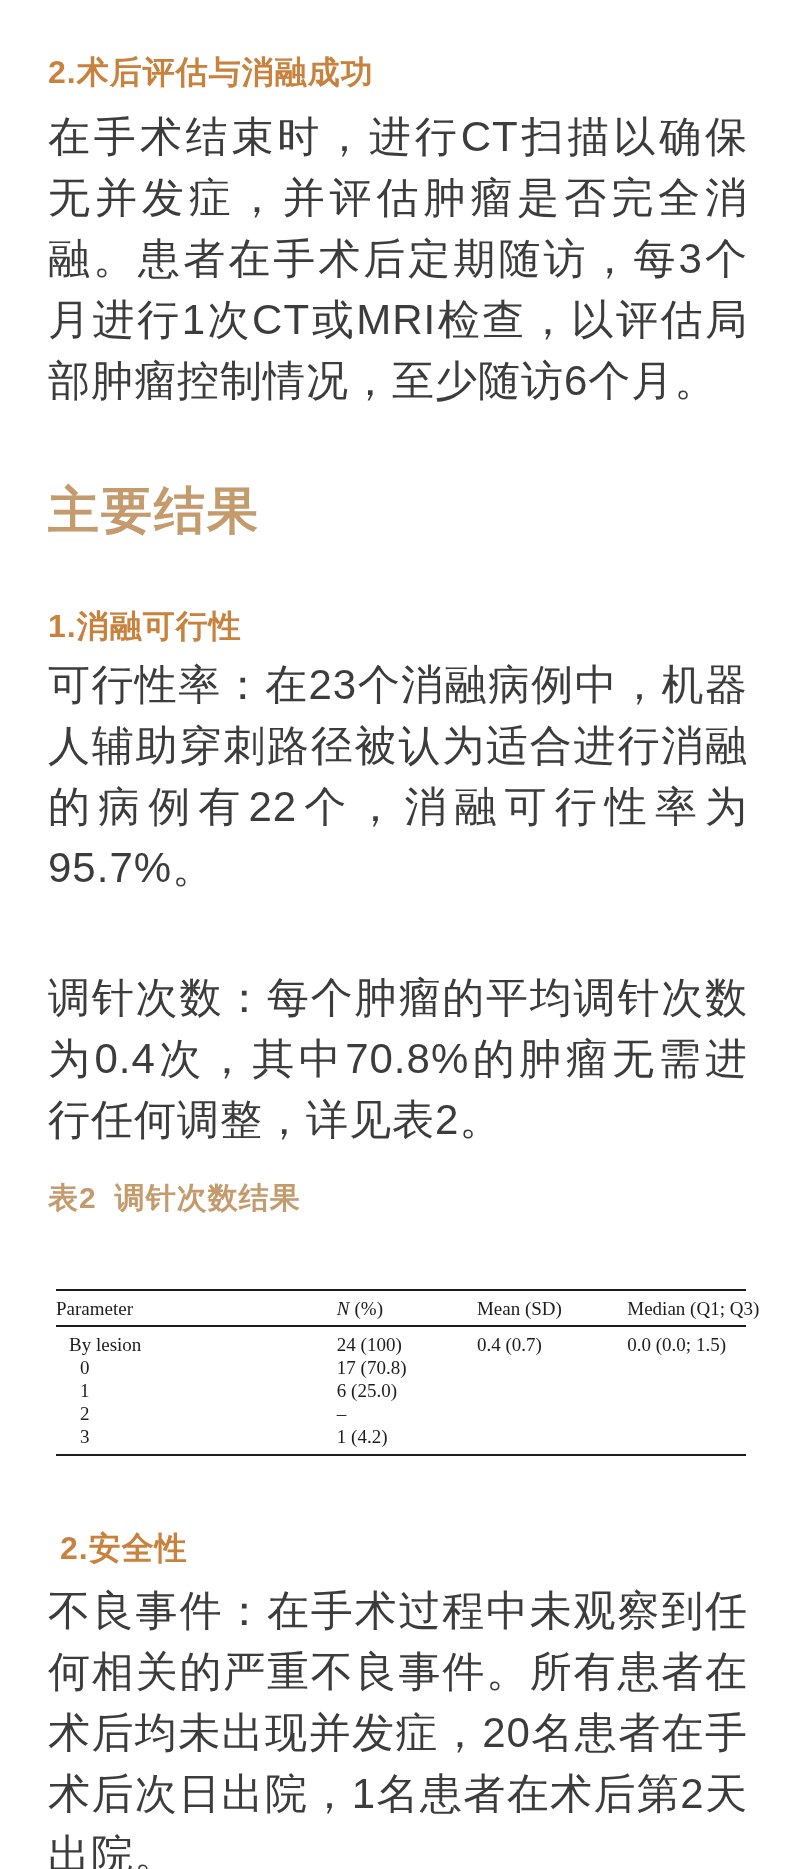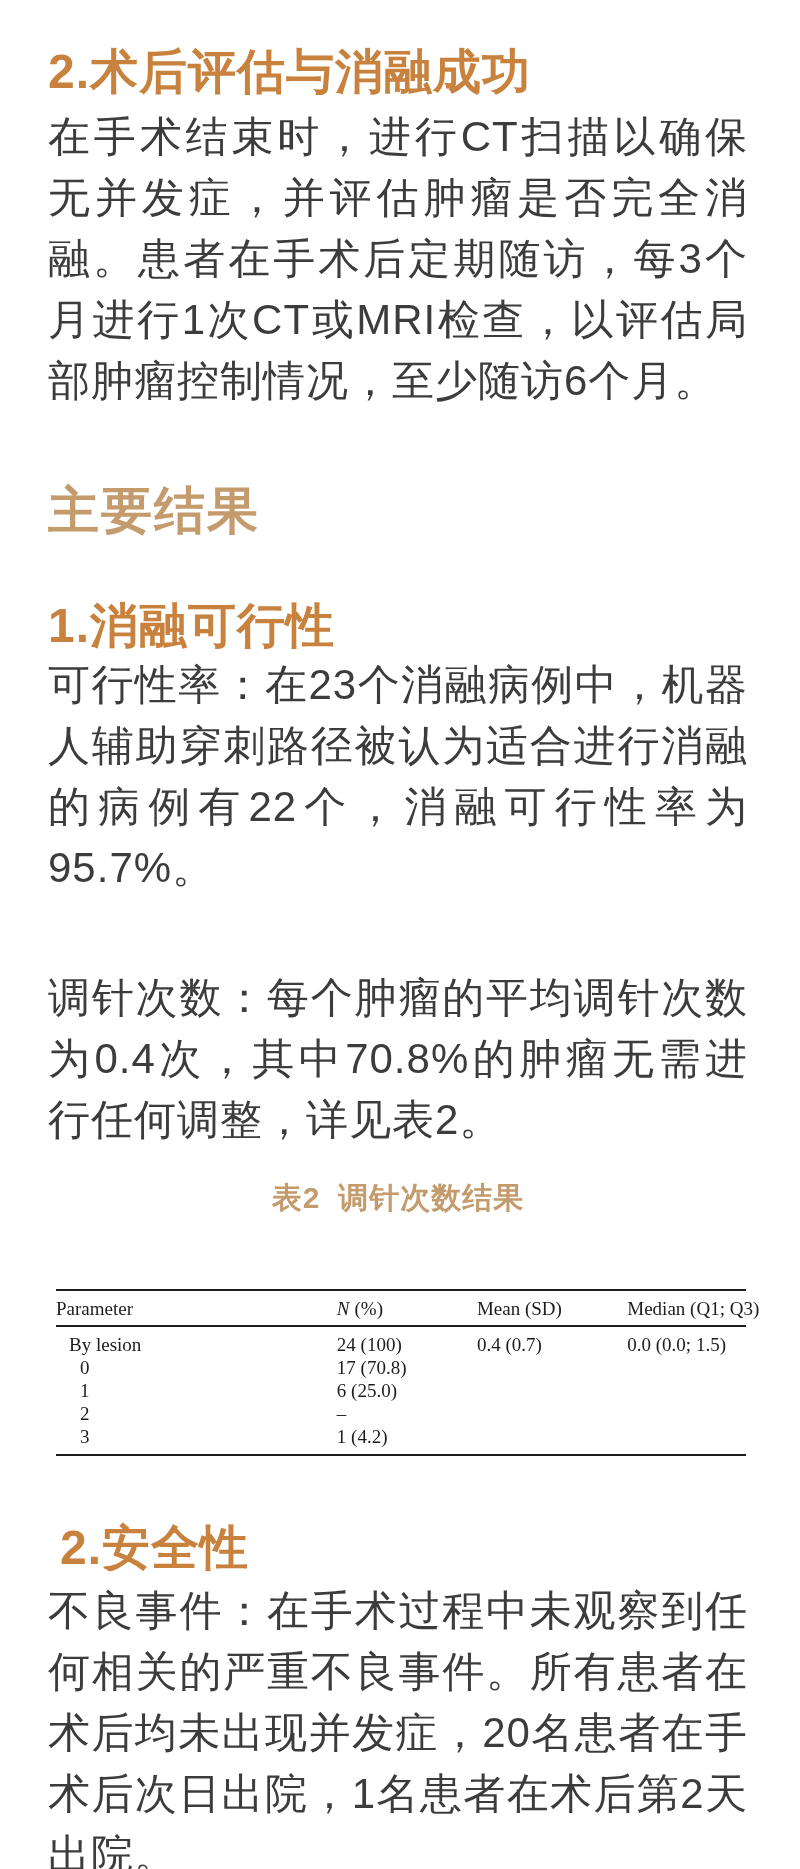--- a/index.html
+++ b/index.html
@@ -18,21 +18,21 @@
   }
   .page{
     width:800px;
     min-height:1869px;
     padding:50px 52px 0 48px;
     overflow:hidden;
   }
   
   .h-orange{
     margin:0;
-    font-size:48px;
+    font-size:32px;
     line-height:44px;
     font-weight:bold;
     letter-spacing:1px;
     color:var(--heading-orange,#C8823E);
   }
   
   .h-serif{
     margin:74px 0 0 0;
     font-size:51px;
     line-height:52px;
@@ -53,21 +53,20 @@
   }
   .mt12{margin-top:12px;}
   .mt6{margin-top:6px;}
   .mt69{margin-top:69px;}
   .mt67{margin-top:67px;}
   .mt10{margin-top:10px;}
   .mt64{margin-top:64px;}
   
   .table-title{
     margin:29px 0 0 0;
-    text-align:center;
     font-size:30px;
     line-height:38px;
     font-weight:bold;
     letter-spacing:1px;
     color:var(--heading-tan,#C49B6C);
   }
   .table-title .gap{display:inline-block;width:18px;}
   
   .sci-table{
     margin:72px 0 0 8px;

